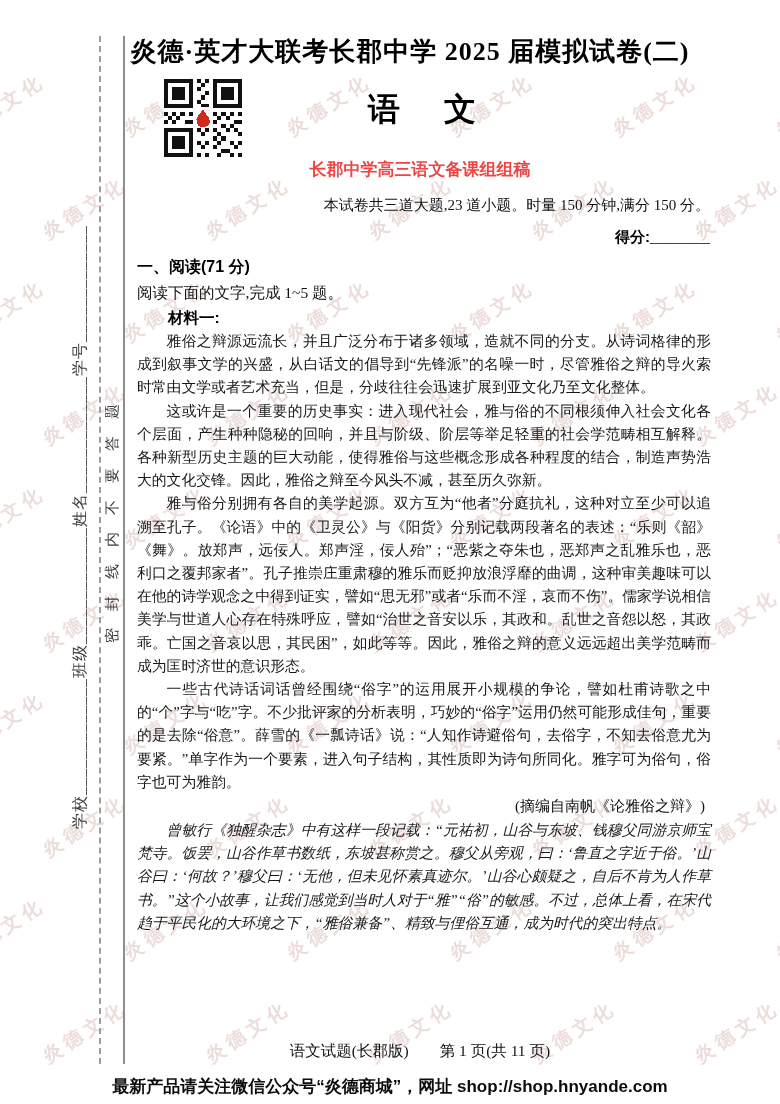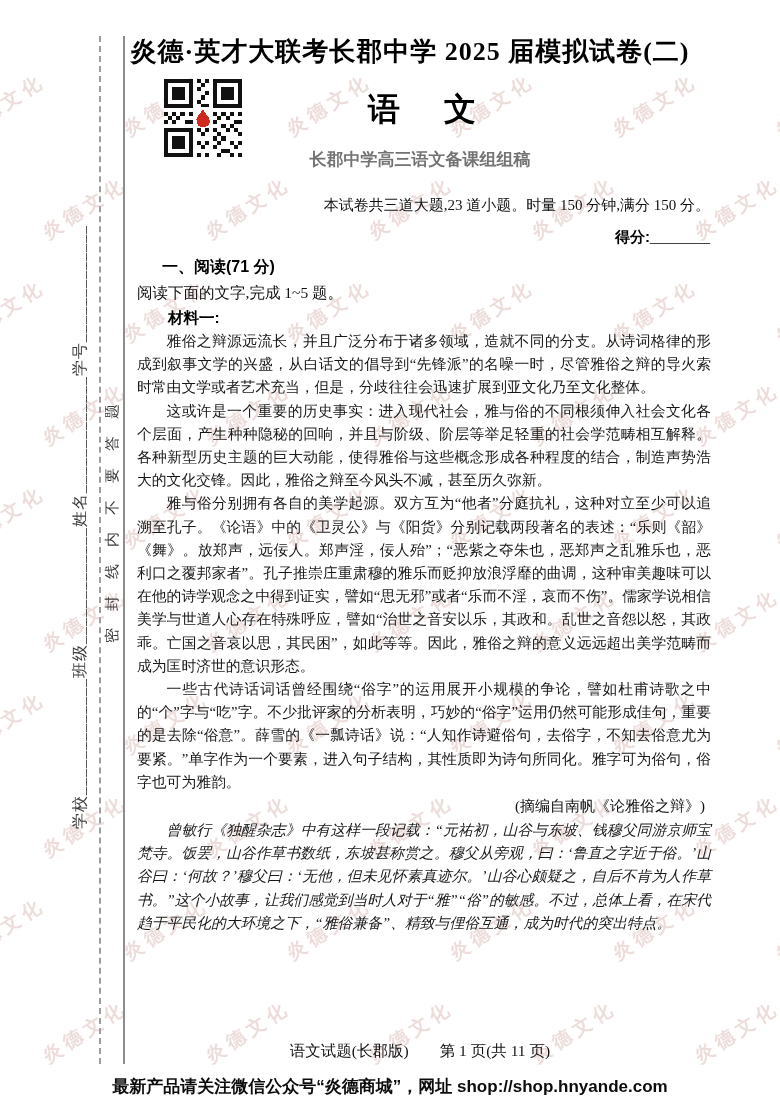--- a/index.html
+++ b/index.html
@@ -23,31 +23,31 @@
              letter-spacing:17px;color:#3a3a3a;
              font-family:"Liberation Sans","DejaVu Sans",sans-serif;}
   
   .header-title{position:absolute;top:34px;left:130px;width:560px;text-align:center;
                 font-size:26px;font-weight:bold;letter-spacing:1px;color:#000;
                 font-family:"Liberation Serif","DejaVu Serif",serif;}
   .qr{position:absolute;left:164px;top:79px;width:78px;height:78px;}
   .subject{position:absolute;top:88px;left:130px;width:590px;text-align:center;
            font-size:32px;font-weight:bold;letter-spacing:6px;color:#000;
            font-family:"Liberation Sans","DejaVu Sans",sans-serif;}
-  .subtitle{position:absolute;top:148px;left:130px;width:580px;text-align:center;
-            font-size:17px;font-weight:bold;color:#737373;
+  .subtitle{position:absolute;top:158px;left:130px;width:580px;text-align:center;
+            font-size:17px;font-weight:bold;color:#ef4444;
             font-family:"Liberation Sans","DejaVu Sans",sans-serif;}
   .exam-info{position:absolute;top:196px;left:130px;width:580px;text-align:right;
              font-size:15px;color:#111;}
   .score{position:absolute;top:228px;right:70px;font-size:15px;color:#000;}
   .score .lbl{font-weight:bold;font-family:"Liberation Sans","DejaVu Sans",sans-serif;}
   
   .content{position:absolute;left:137px;top:254px;width:574px;}
   .sec-title{font-size:16px;font-weight:bold;line-height:26px;color:#000;
-             font-family:"Liberation Sans","DejaVu Sans",sans-serif;margin-left:25px;}
+             font-family:"Liberation Sans","DejaVu Sans",sans-serif;}
   .part-title{font-size:15.5px;line-height:26px;color:#111;}
   .instruction{font-size:15.5px;line-height:26px;color:#111;}
   .mat-label{font-size:15.5px;font-weight:bold;line-height:24px;text-indent:2em;color:#000;
              font-family:"Liberation Sans","DejaVu Sans",sans-serif;}
   .body-p{margin:0;font-size:14.8px;line-height:23.2px;text-align:justify;
           text-indent:2em;color:#181818;}
   .kai{font-style:italic;}
   .attribution{font-size:15px;line-height:25px;text-align:right;padding-right:6px;color:#111;}
   
   .page-footer{position:absolute;top:1041px;left:130px;width:580px;text-align:center;

